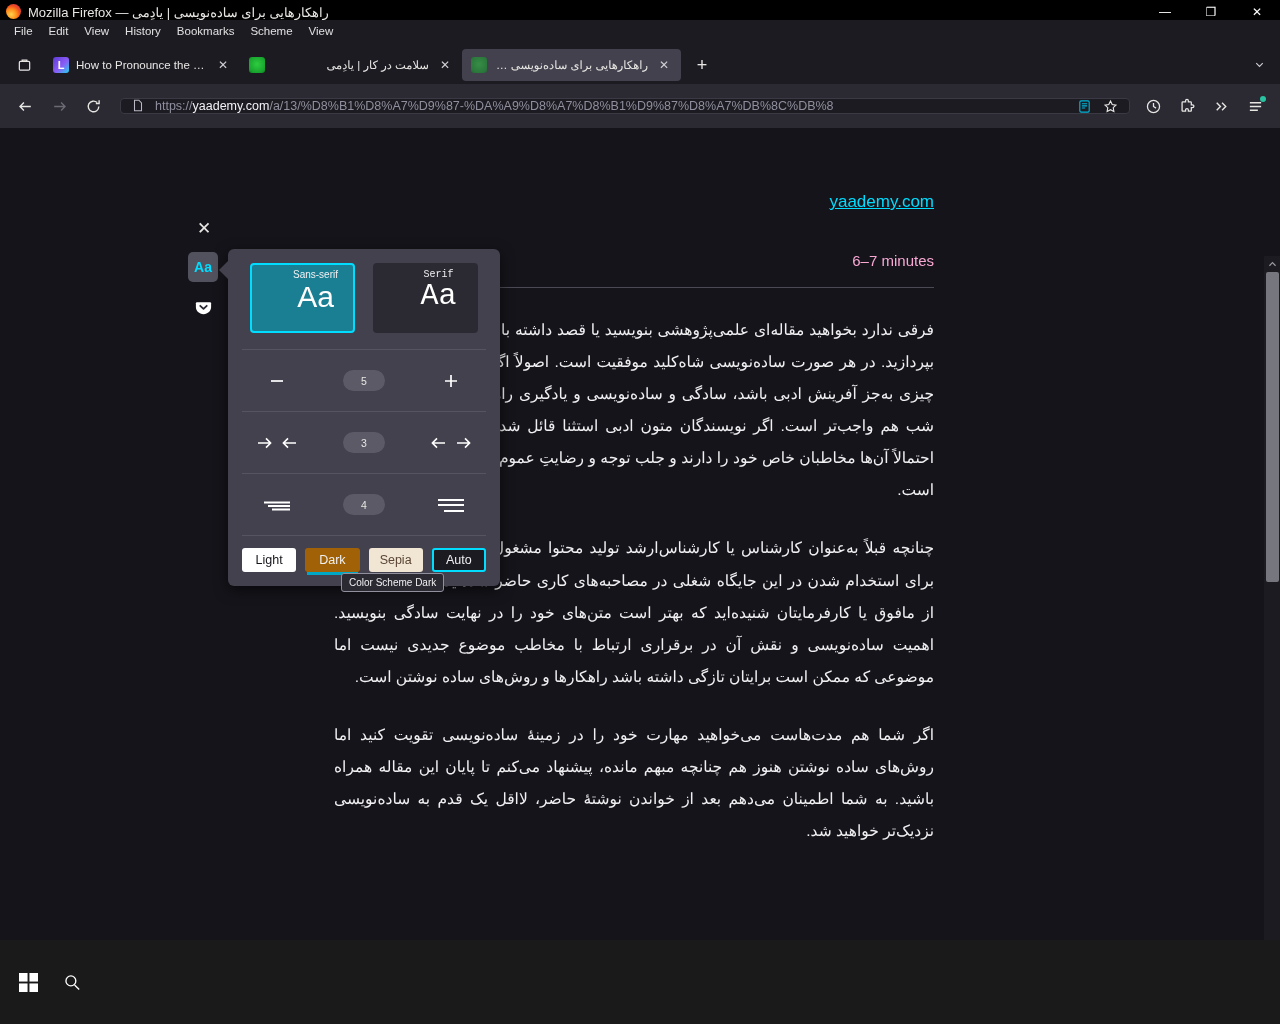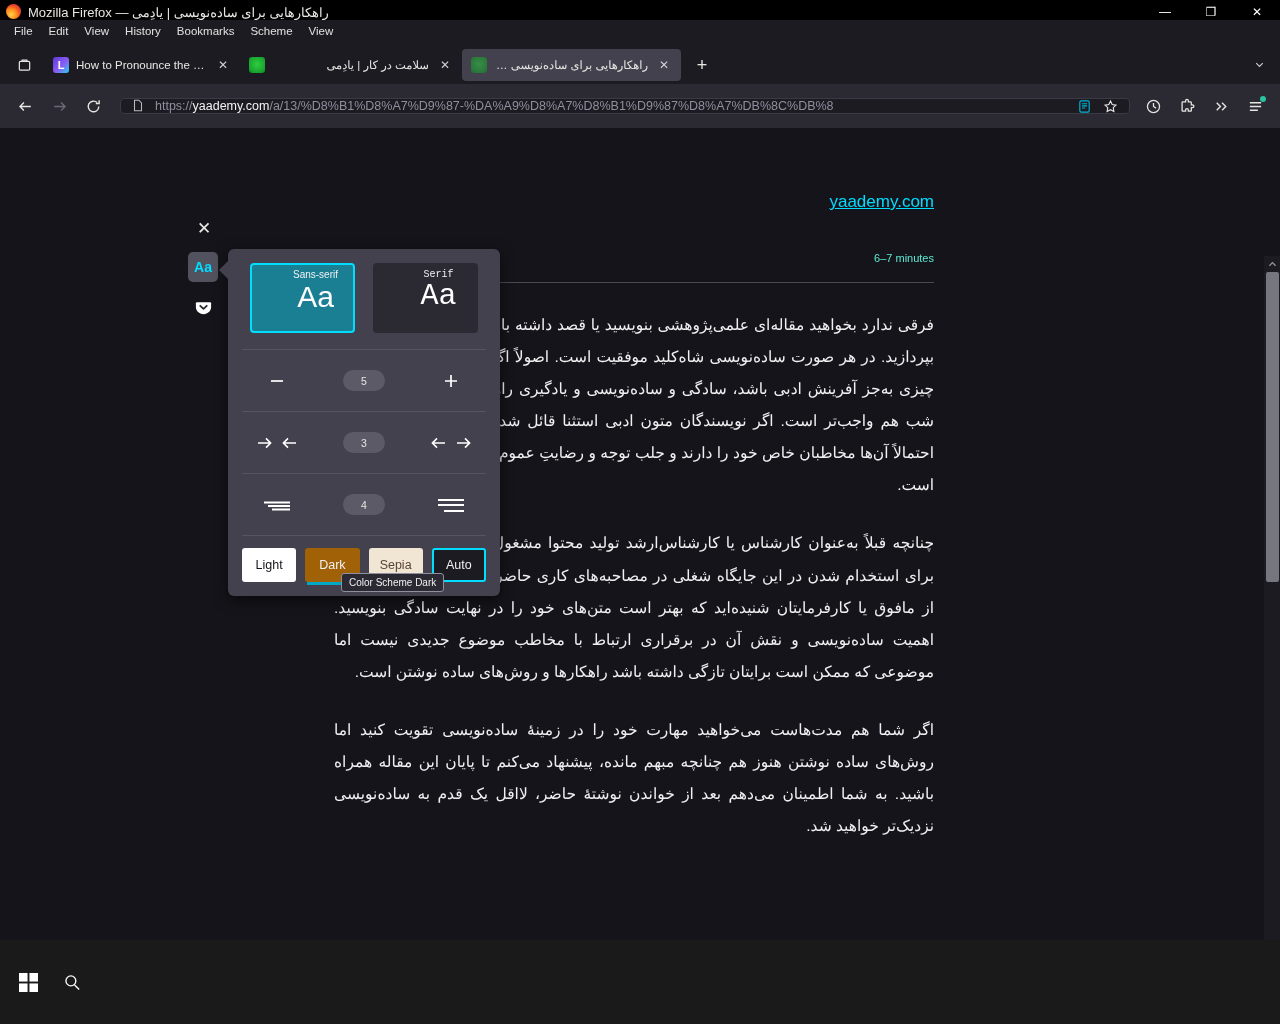--- a/index.html
+++ b/index.html
@@ -137,21 +137,21 @@
   }
   .art-inner { width: 600px; margin: 0 auto; margin-right: 330px; }
   .domainline { text-align: right; margin-bottom: 40px; }
   .domainline a {
     color: #00ddff; font-size: 17px; text-decoration: underline;
   }
   .art-title {
     direction: rtl; text-align: right; color: #f7f7f8;
     font-size: 25px; font-weight: 700; line-height: 1.5; margin-bottom: 36px;
   }
-  .art-meta { text-align: right; color: #5eead4; font-size: 11px; margin-bottom: 18px; }
+  .art-meta { text-align: right; color: #f9a8d4; font-size: 15px; margin-bottom: 18px; }
   .art-rule { border-top: 1px solid #4a4a55; margin-bottom: 26px; }
   .art-p {
     direction: rtl; text-align: justify; color: #f0f0f2;
     font-size: 15.5px; line-height: 2.07; margin-bottom: 26px;
     text-align-last: right;
   }
 
   
   .reader-close {
     position: absolute; left: 192px; top: 216px; width: 24px; height: 24px;
@@ -196,21 +196,21 @@
     color: #fff; display: flex; align-items: center; justify-content: center;
     width: 46px; height: 34px;
   }
   .pill {
     min-width: 42px; height: 21px; border-radius: 11px; background: #5b5a66;
     display: flex; align-items: center; justify-content: center;
     font-size: 10.5px; color: #e8e6e3;
   }
   .scheme-row { display: flex; gap: 9px; padding: 12px 14px 14px 14px; justify-content: center; }
   .scheme-btn {
-    width: 56px; height: 34px; border-radius: 3px; border: 2px solid transparent;
+    width: 56px; height: 24px; border-radius: 3px; border: 2px solid transparent;
     display: flex; align-items: center; justify-content: center; font-size: 12.5px;
     position: relative;
   }
   .scheme-btn.light { background: #fff; color: #15141a; }
   .scheme-btn.dark { background: #a16207; color: #f0f0f2; }
   .scheme-btn.sepia { background: #f0e6d3; color: #5b4636; }
   .scheme-btn.auto { background: #1c1b22; color: #f0f0f2; border-color: #00ddff; }
   .scheme-btn.current::after {
     content: ""; position: absolute; left: 0; right: 0; bottom: -5px;
     height: 3px; background: #00a8c5;

